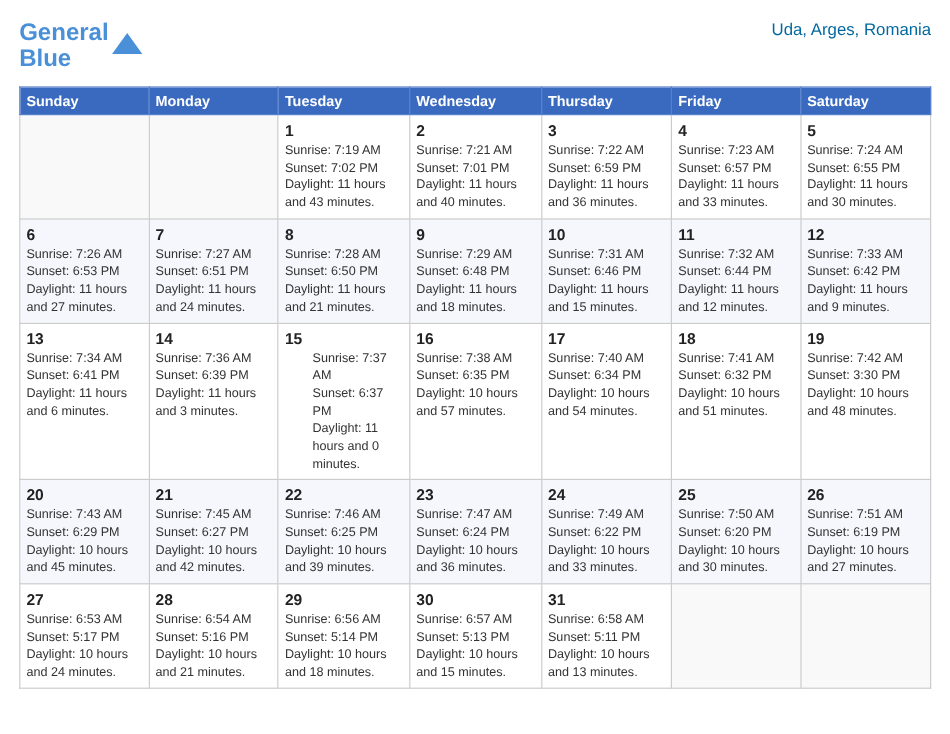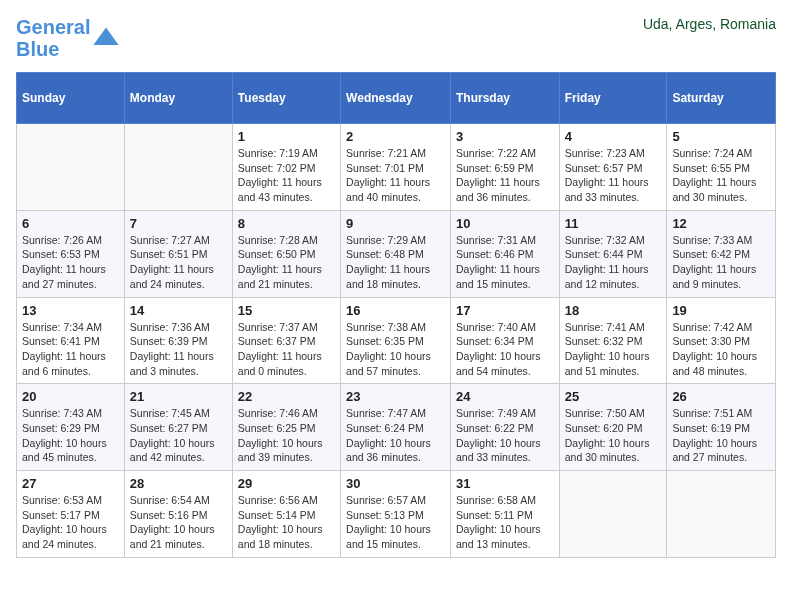--- a/index.html
+++ b/index.html
@@ -37,31 +37,31 @@
     .title-area {
       text-align: right;
     }
     .month-title {
       font-size: 36px;
       color: #333;
       font-weight: normal;
     }
     .location {
       font-size: 14px;
-      color: #14532d;
+      color: #0369a1;
     }
     table {
       width: 100%;
       border-collapse: collapse;
       font-size: 11px;
     }
     thead tr th {
       background: #3a6abf;
       color: #fff;
-      padding: 18px 5px;
+      padding: 4px 5px;
       text-align: left;
       font-size: 12px;
       font-weight: bold;
       border: 1px solid #5580cc;
       margin-top: 33px;
     }
     tbody tr td {
       border: 1px solid #ccc;
       padding: 5px;
       vertical-align: top;
@@ -206,21 +206,21 @@
 Daylight: 11 hours and 6 minutes.</div>
         </td>
         <td>
           <span class="day-number">14</span>
           <div class="day-detail" style="white-space: pre-line;">Sunrise: 7:36 AM
 Sunset: 6:39 PM
 Daylight: 11 hours and 3 minutes.</div>
         </td>
         <td>
           <span class="day-number">15</span>
-          <div class="day-detail" style="white-space: pre-line;">Sunrise: 7:37 AM
+          <div class="day-detail" style="white-space: pre-line; margin-left: 23px;">Sunrise: 7:37 AM
 Sunset: 6:37 PM
 Daylight: 11 hours and 0 minutes.</div>
         </td>
         <td>
           <span class="day-number">16</span>
           <div class="day-detail" style="white-space: pre-line;">Sunrise: 7:38 AM
 Sunset: 6:35 PM
 Daylight: 10 hours and 57 minutes.</div>
         </td>
         <td>

